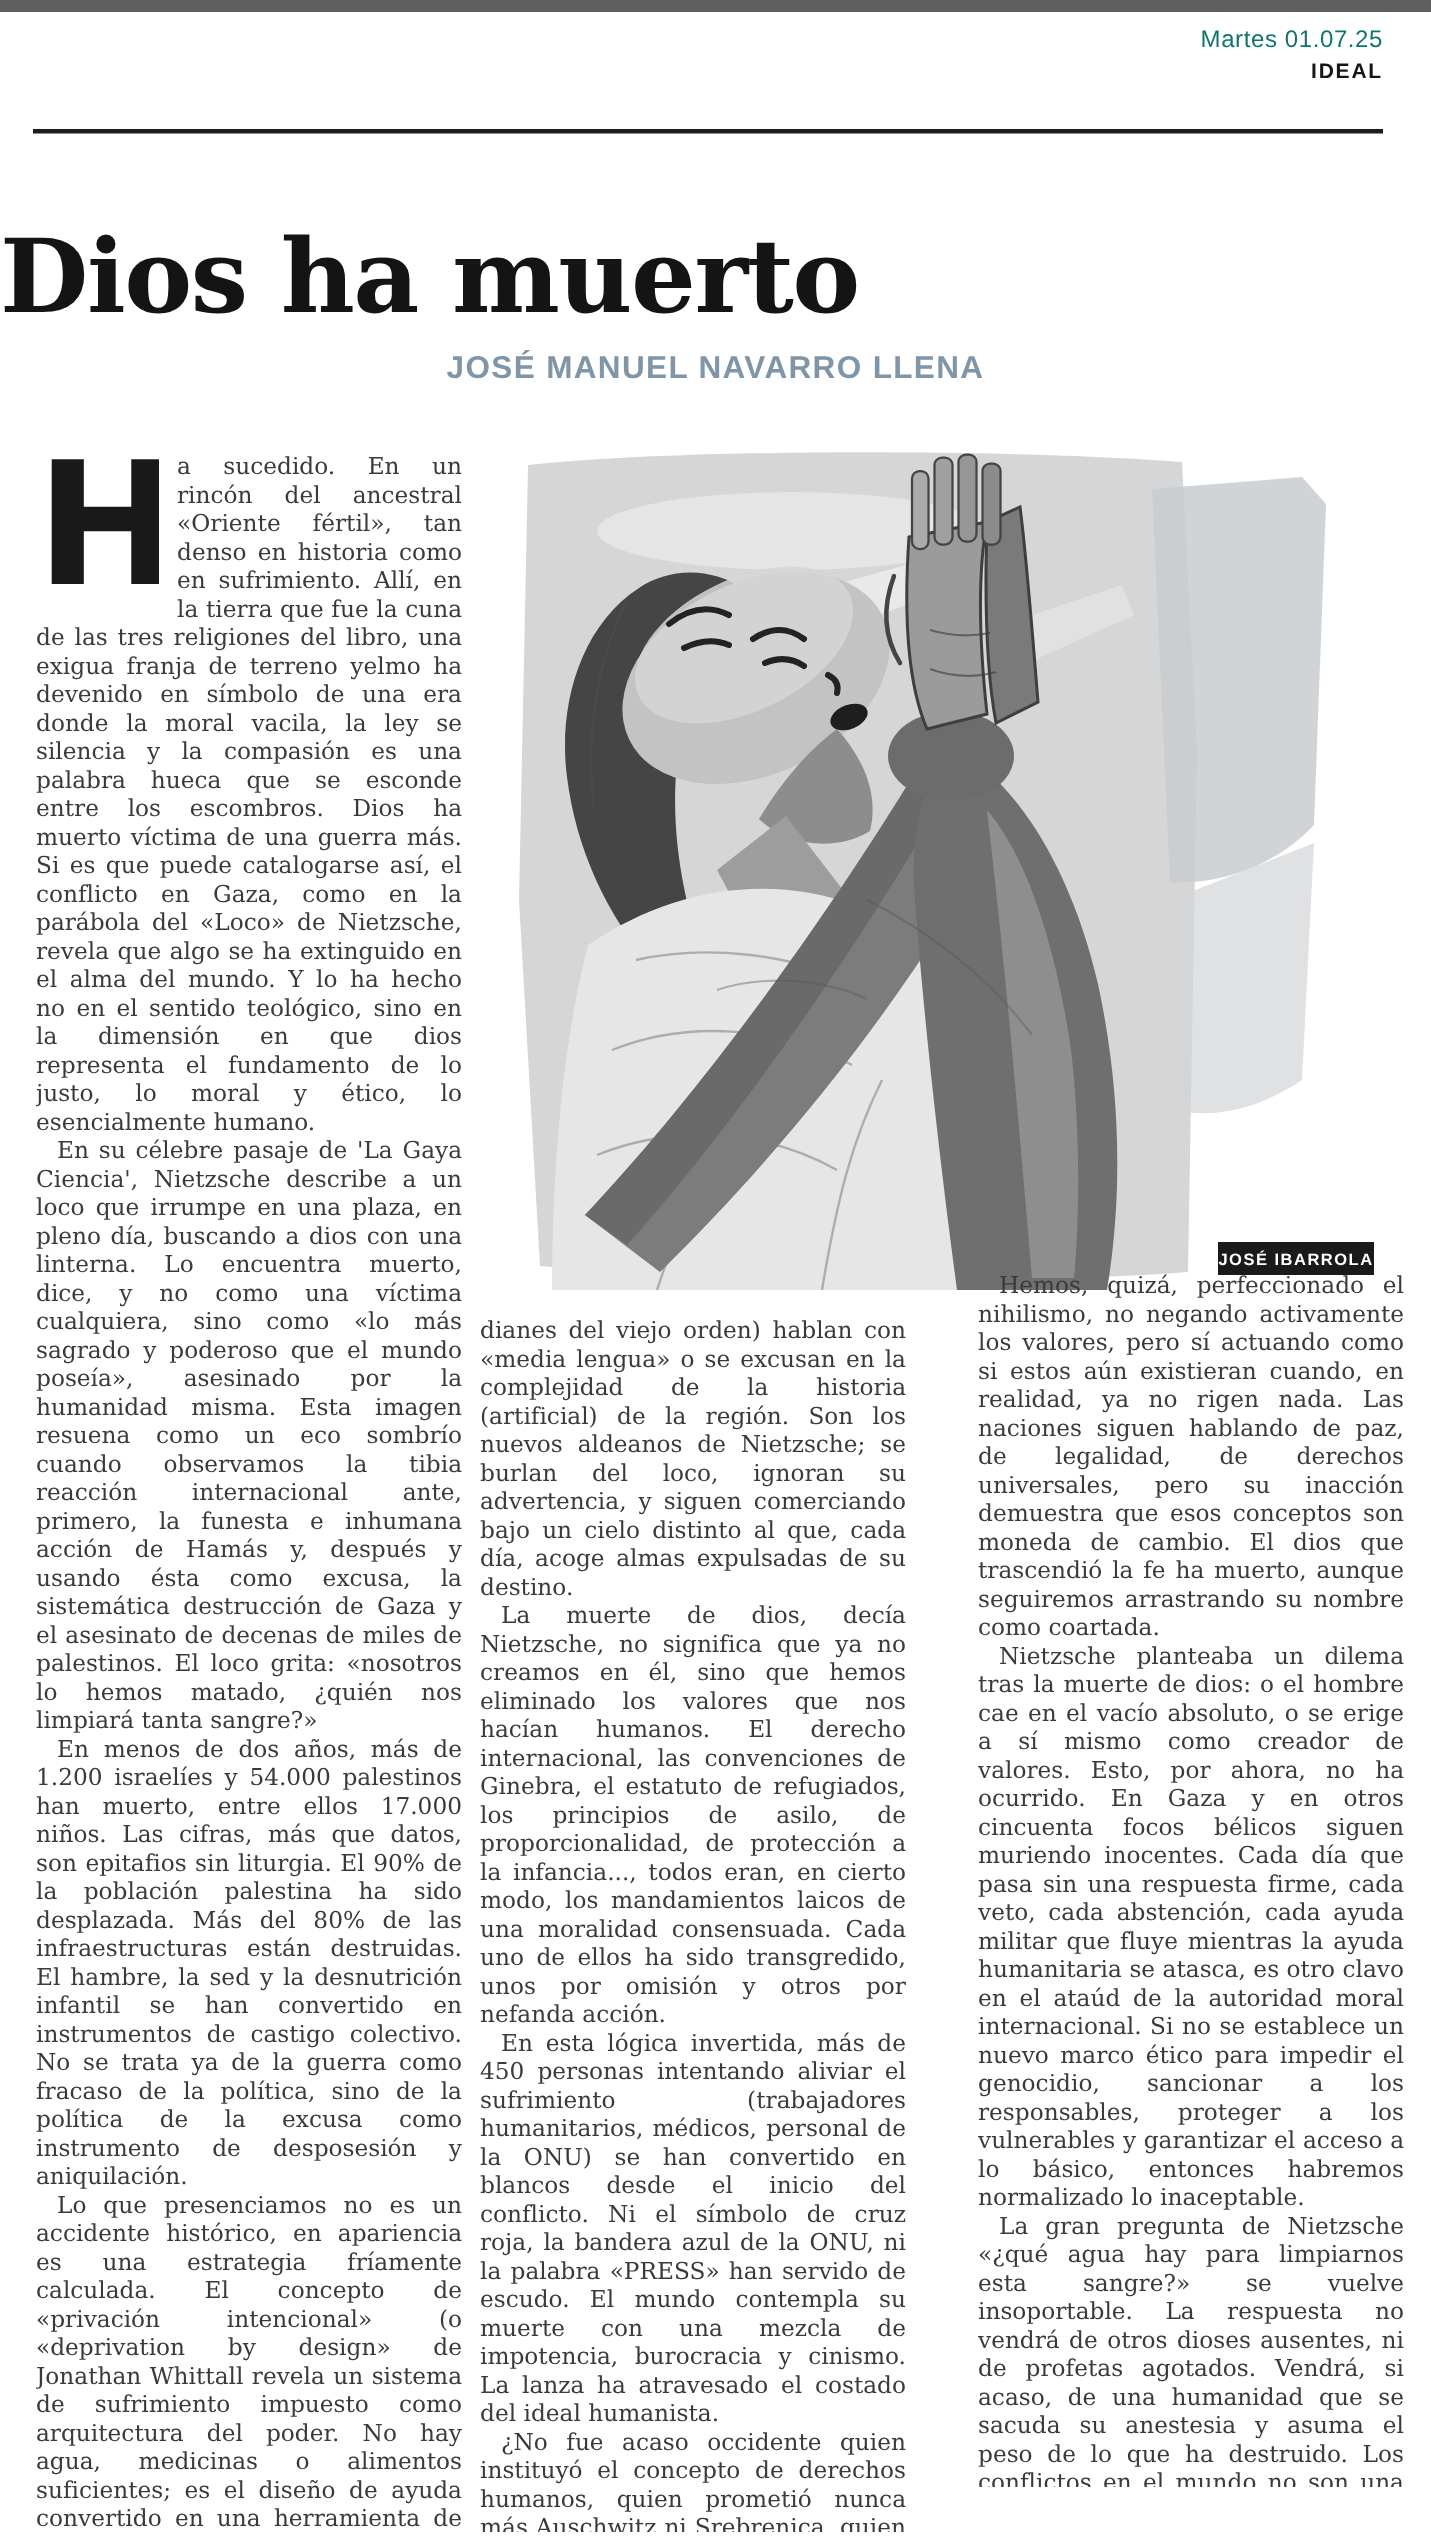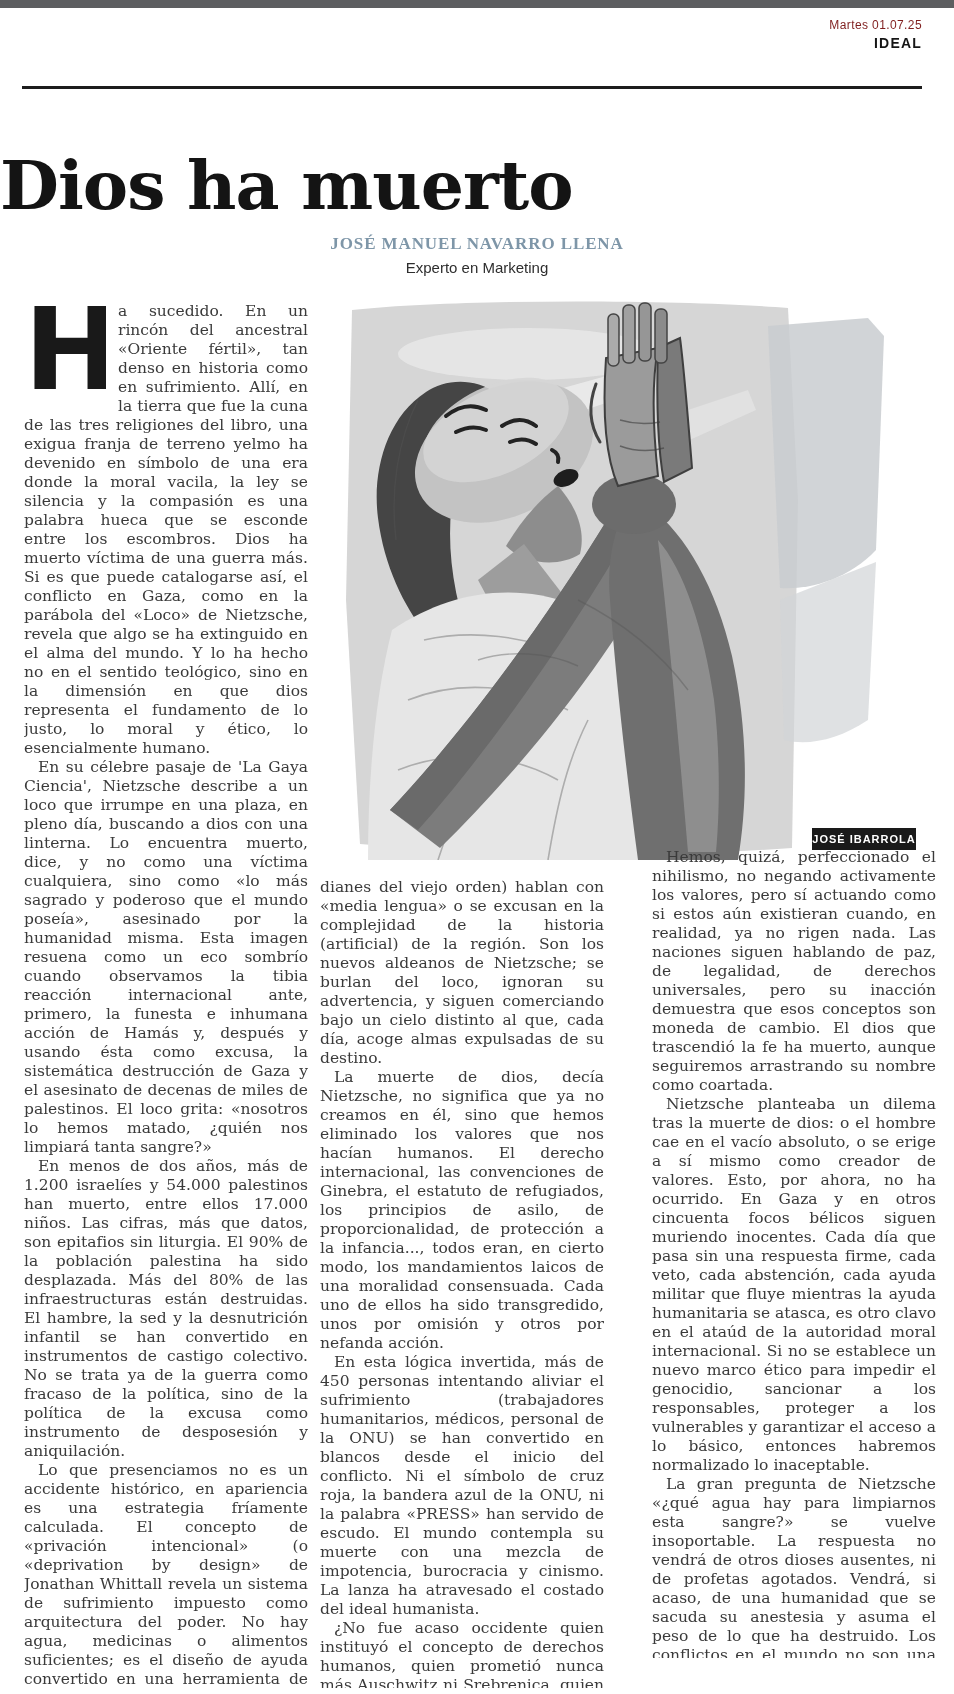--- a/index.html
+++ b/index.html
@@ -2,32 +2,32 @@
 <html lang="es"><head>
 <meta charset="utf-8">
 <style>
   html,body{margin:0;padding:0;background:#ffffff;}
   body{width:954px;height:1694px;position:relative;overflow:hidden;}
 
   .topbar{position:absolute;top:0;left:0;width:954px;height:8px;background:#5d5e60;}
 
   .masthead{position:absolute;top:18px;right:32px;text-align:right;
     font-family:"Liberation Sans",sans-serif;}
-  .masthead .date{font-size:12px;color:#7f1d1d;letter-spacing:.4px;}
+  .masthead .date{font-size:16px;color:#0f766e;letter-spacing:.4px;}
   .masthead .brand{font-size:14px;font-weight:bold;color:#161616;letter-spacing:1.2px;margin-top:3px;}
 
   .rule{position:absolute;top:86px;left:22px;right:32px;height:0;border-top:3px solid #1d1d1d;}
 
   .title{position:absolute;top:102px;left:0;width:954px;
     font-family:"DejaVu Serif","Liberation Serif",serif;font-weight:bold;
     font-size:68px;line-height:1.1;color:#141414;letter-spacing:-1px;}
 
   .byline{position:absolute;top:234px;left:0;width:954px;text-align:center;
     font-family:"Liberation Sans",sans-serif;}
-  .byline .author{font-size:17px;font-weight:bold;color:#7e96a8;letter-spacing:.9px;font-family:Liberation Serif, serif;}
+  .byline .author{font-size:21px;font-weight:bold;color:#7e96a8;letter-spacing:.9px;}
   .byline .role{font-size:15px;color:#2e2e2e;margin-top:5px;}
 
   .article{position:absolute;top:300px;left:24px;width:906px;height:1390px;}
 
   .col{position:absolute;width:284px;font-family:"DejaVu Serif","Liberation Serif",serif;
     font-size:15.5px;line-height:19px;color:#3a3a3a;text-align:justify;
     overflow:hidden;hyphens:auto;-webkit-hyphens:auto;}
   #col1{left:0;top:2px;height:1386px;}
   #col2{left:296px;top:578px;height:810px;}
   #col3{left:628px;top:548px;height:810px;}
@@ -53,21 +53,20 @@
   <div class="date">Martes 01.07.25</div>
   <div class="brand">IDEAL</div>
 </div>
 
 <div class="rule"></div>
 
 <h1 class="title">Dios ha muerto</h1>
 
 <div class="byline">
   <div class="author">JOSÉ MANUEL NAVARRO LLENA</div>
-  <div class="role">Experto en Marketing</div>
 </div>
 
 <div class="article">
 
   <div class="col" id="col1" lang="es">
     <div class="dropcap">H</div>
     <div>
         <p class="para">a sucedido. En un rincón del ancestral «Oriente fértil», tan denso en historia como en sufrimiento. Allí, en la tierra que fue la cuna de las tres religiones del libro, una exigua franja de terreno yelmo ha devenido en símbolo de una era donde la moral vacila, la ley se silencia y la compasión es una palabra hueca que se esconde entre los escombros. Dios ha muerto víctima de una guerra más. Si es que puede catalogarse así, el conflicto en Gaza, como en la parábola del «Loco» de Nietzsche, revela que algo se ha extinguido en el alma del mundo. Y lo ha hecho no en el sentido teológico, sino en la dimensión en que dios representa el fundamento de lo justo, lo moral y ético, lo esencialmente humano.</p>
         <p class="para indent">En su célebre pasaje de 'La Gaya Ciencia', Nietzsche describe a un loco que irrumpe en una plaza, en pleno día, buscando a dios con una linterna. Lo encuentra muerto, dice, y no como una víctima cualquiera, sino como «lo más sagrado y poderoso que el mundo poseía», asesinado por la humanidad misma. Esta imagen resuena como un eco sombrío cuando observamos la tibia reacción internacional ante, primero, la funesta e inhumana acción de Hamás y, después y usando ésta como excusa, la sistemática destrucción de Gaza y el asesinato de decenas de miles de palestinos. El loco grita: «nosotros lo hemos matado, ¿quién nos limpiará tanta sangre?»</p>
         <p class="para indent">En menos de dos años, más de 1.200 israelíes y 54.000 palestinos han muerto, entre ellos 17.000 niños. Las cifras, más que datos, son epitafios sin liturgia. El 90% de la población palestina ha sido desplazada. Más del 80% de las infraestructuras están destruidas. El hambre, la sed y la desnutrición infantil se han convertido en instrumentos de castigo colectivo. No se trata ya de la guerra como fracaso de la política, sino de la política de la excusa como instrumento de desposesión y aniquilación.</p>

